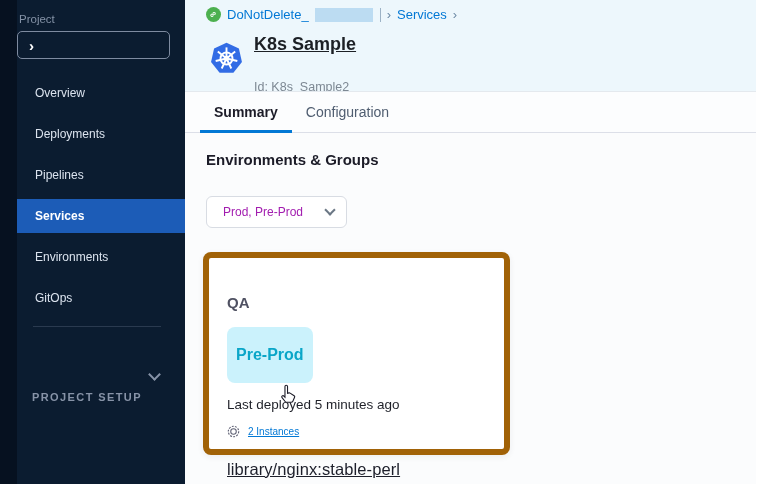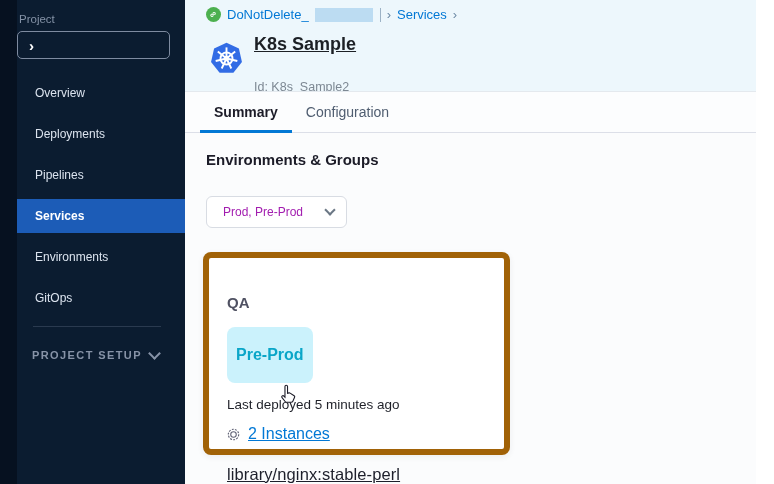--- a/index.html
+++ b/index.html
@@ -15,21 +15,21 @@
     padding:0 10px 0 11px;cursor:pointer;background:transparent;}
   .proj-select .val{color:#fff;font-size:14.5px;font-weight:700;letter-spacing:.2px;}
   .proj-select .chev{color:#fff;font-size:15px;font-weight:700;line-height:1;}
   .nav{position:absolute;left:17px;right:0;top:76px;}
   .nav-item{height:34px;margin-bottom:7px;display:flex;align-items:center;padding-left:18px;
     color:#dbe3ee;font-size:12px;cursor:pointer;}
   .nav-item.active{background:#1c5cb7;color:#fff;font-weight:700;}
   .side-divider{position:absolute;left:33px;top:326px;width:128px;height:1px;background:#2a3a4f;}
   .proj-setup{position:absolute;left:32px;top:349px;width:127px;display:flex;align-items:center;
     justify-content:space-between;cursor:pointer;}
-  .proj-setup .txt{color:#8793a7;font-size:11px;font-weight:700;letter-spacing:1.4px;}
+  .proj-setup .txt{color:#8793a7;font-size:11px;font-weight:700;letter-spacing:1.4px;margin-top:42px;}
   .chev-down{display:inline-block;width:7px;height:7px;border-right:2px solid #8793a7;
     border-bottom:2px solid #8793a7;transform:rotate(45deg);margin-top:-4px;}
 
   
   .main{position:absolute;left:185px;top:0;right:0;bottom:0;background:#fbfcfd;}
   .page-header{position:absolute;left:0;top:0;right:0;height:91px;background:#edf7fc;}
   .breadcrumb{position:absolute;left:21px;top:7px;display:flex;align-items:center;gap:6px;font-size:13px;}
   .crumb-icon{width:15px;height:15px;border-radius:50%;background:#4cb04f;color:#fff;display:flex;
     align-items:center;justify-content:center;font-size:9px;font-weight:700;}
   .crumb-icon span{display:inline-block;transform:rotate(-40deg);line-height:1;}
@@ -59,21 +59,21 @@
 
   .card{position:absolute;left:18px;top:252px;width:307px;height:203px;box-sizing:border-box;
     background:#fff;border:6px solid #a16207;border-radius:8px;
     box-shadow:0 2px 6px rgba(40,41,61,.07);padding:36px 18px 0;}
   .env-name{font-size:15px;font-weight:600;color:#4f5162;}
   .badge{display:inline-block;margin-top:16px;background:#cbf2fc;color:#0aa6c8;font-size:16px;
     font-weight:700;padding:19px 9px;border-radius:8px;}
   .deploy-status{margin-top:14px;font-size:13.5px;color:#1f2129;}
   .instance-row{margin-top:13px;display:flex;align-items:center;gap:8px;}
   .inst-icon{width:13px;height:13px;}
-  .inst-link{font-size:16px;color:#0278d5;text-decoration:underline;cursor:pointer;}
+  .inst-link{font-size:10px;color:#0278d5;text-decoration:underline;cursor:pointer;}
   .artifact{margin-top:22px;font-size:16.5px;font-weight:500;color:#1d1f2b;letter-spacing:.1px;text-decoration:underline;}
 
   .cursor{position:absolute;left:278px;top:383px;width:22px;height:22px;z-index:9;pointer-events:none;}
 </style>
 </head>
 <body>
 
 <div class="app">
 
   <aside class="sidebar">

